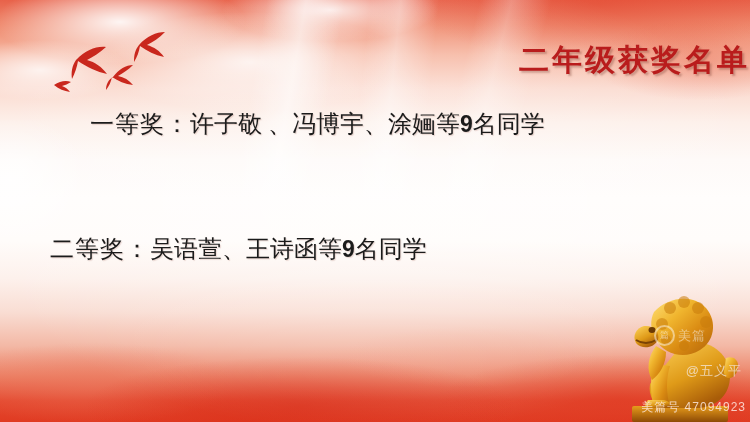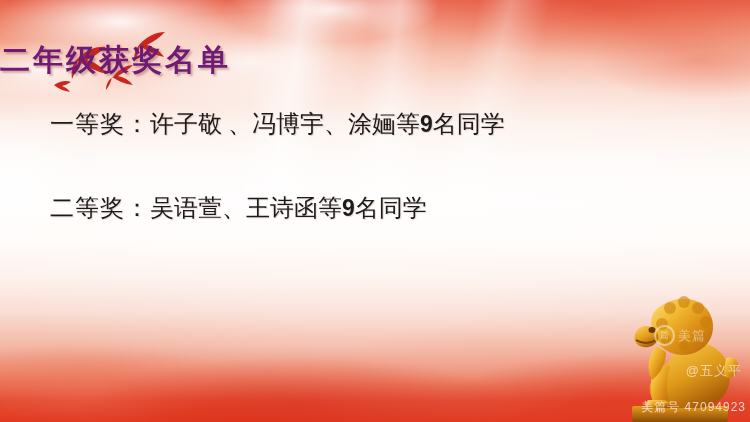--- a/index.html
+++ b/index.html
@@ -67,41 +67,41 @@
     background:radial-gradient(ellipse 520px 300px at 375px 200px, rgba(255,255,255,.35) 0%, rgba(255,255,255,0) 78%);
   }
 
   
   .birds{position:absolute;left:18px;top:22px;width:170px;height:92px;}
   .birds svg{display:block;}
 
   
   .title{
     position:absolute;left:0;top:40px;width:750px;
-    text-align:left;
+    text-align:right;
     font-family:"Liberation Sans", sans-serif;
     font-weight:bold;
     font-size:30px;
     letter-spacing:3px;
-    color:#701a75;
+    color:#b91c1c;
     text-shadow:2px 2px 2px rgba(120,60,50,.35);
     white-space:nowrap;
   }
 
   
   .lines{position:absolute;left:50px;top:104px;width:660px;}
   .award-line{
     font-family:"Liberation Serif", serif;
     font-size:24px;
     color:#1b1b1b;
     white-space:nowrap;
     text-shadow:1px 1px 1px rgba(150,80,70,.22);
   }
-  .award-line.l1{margin-top:4px;}
-  .award-line.l2{margin-top:52px;}
+  .award-line.l1{margin-top:4px;margin-left:40px;}
+  .award-line.l2{margin-top:93px;}
   .award-line.l3{margin-top:62px;}
   .award-line .label{letter-spacing:1px;}
   .award-line .names{letter-spacing:0px;}
   .award-line b.num{
     font-family:"Liberation Sans", sans-serif;
     font-weight:bold;
     font-size:23px;
   }
 
   

